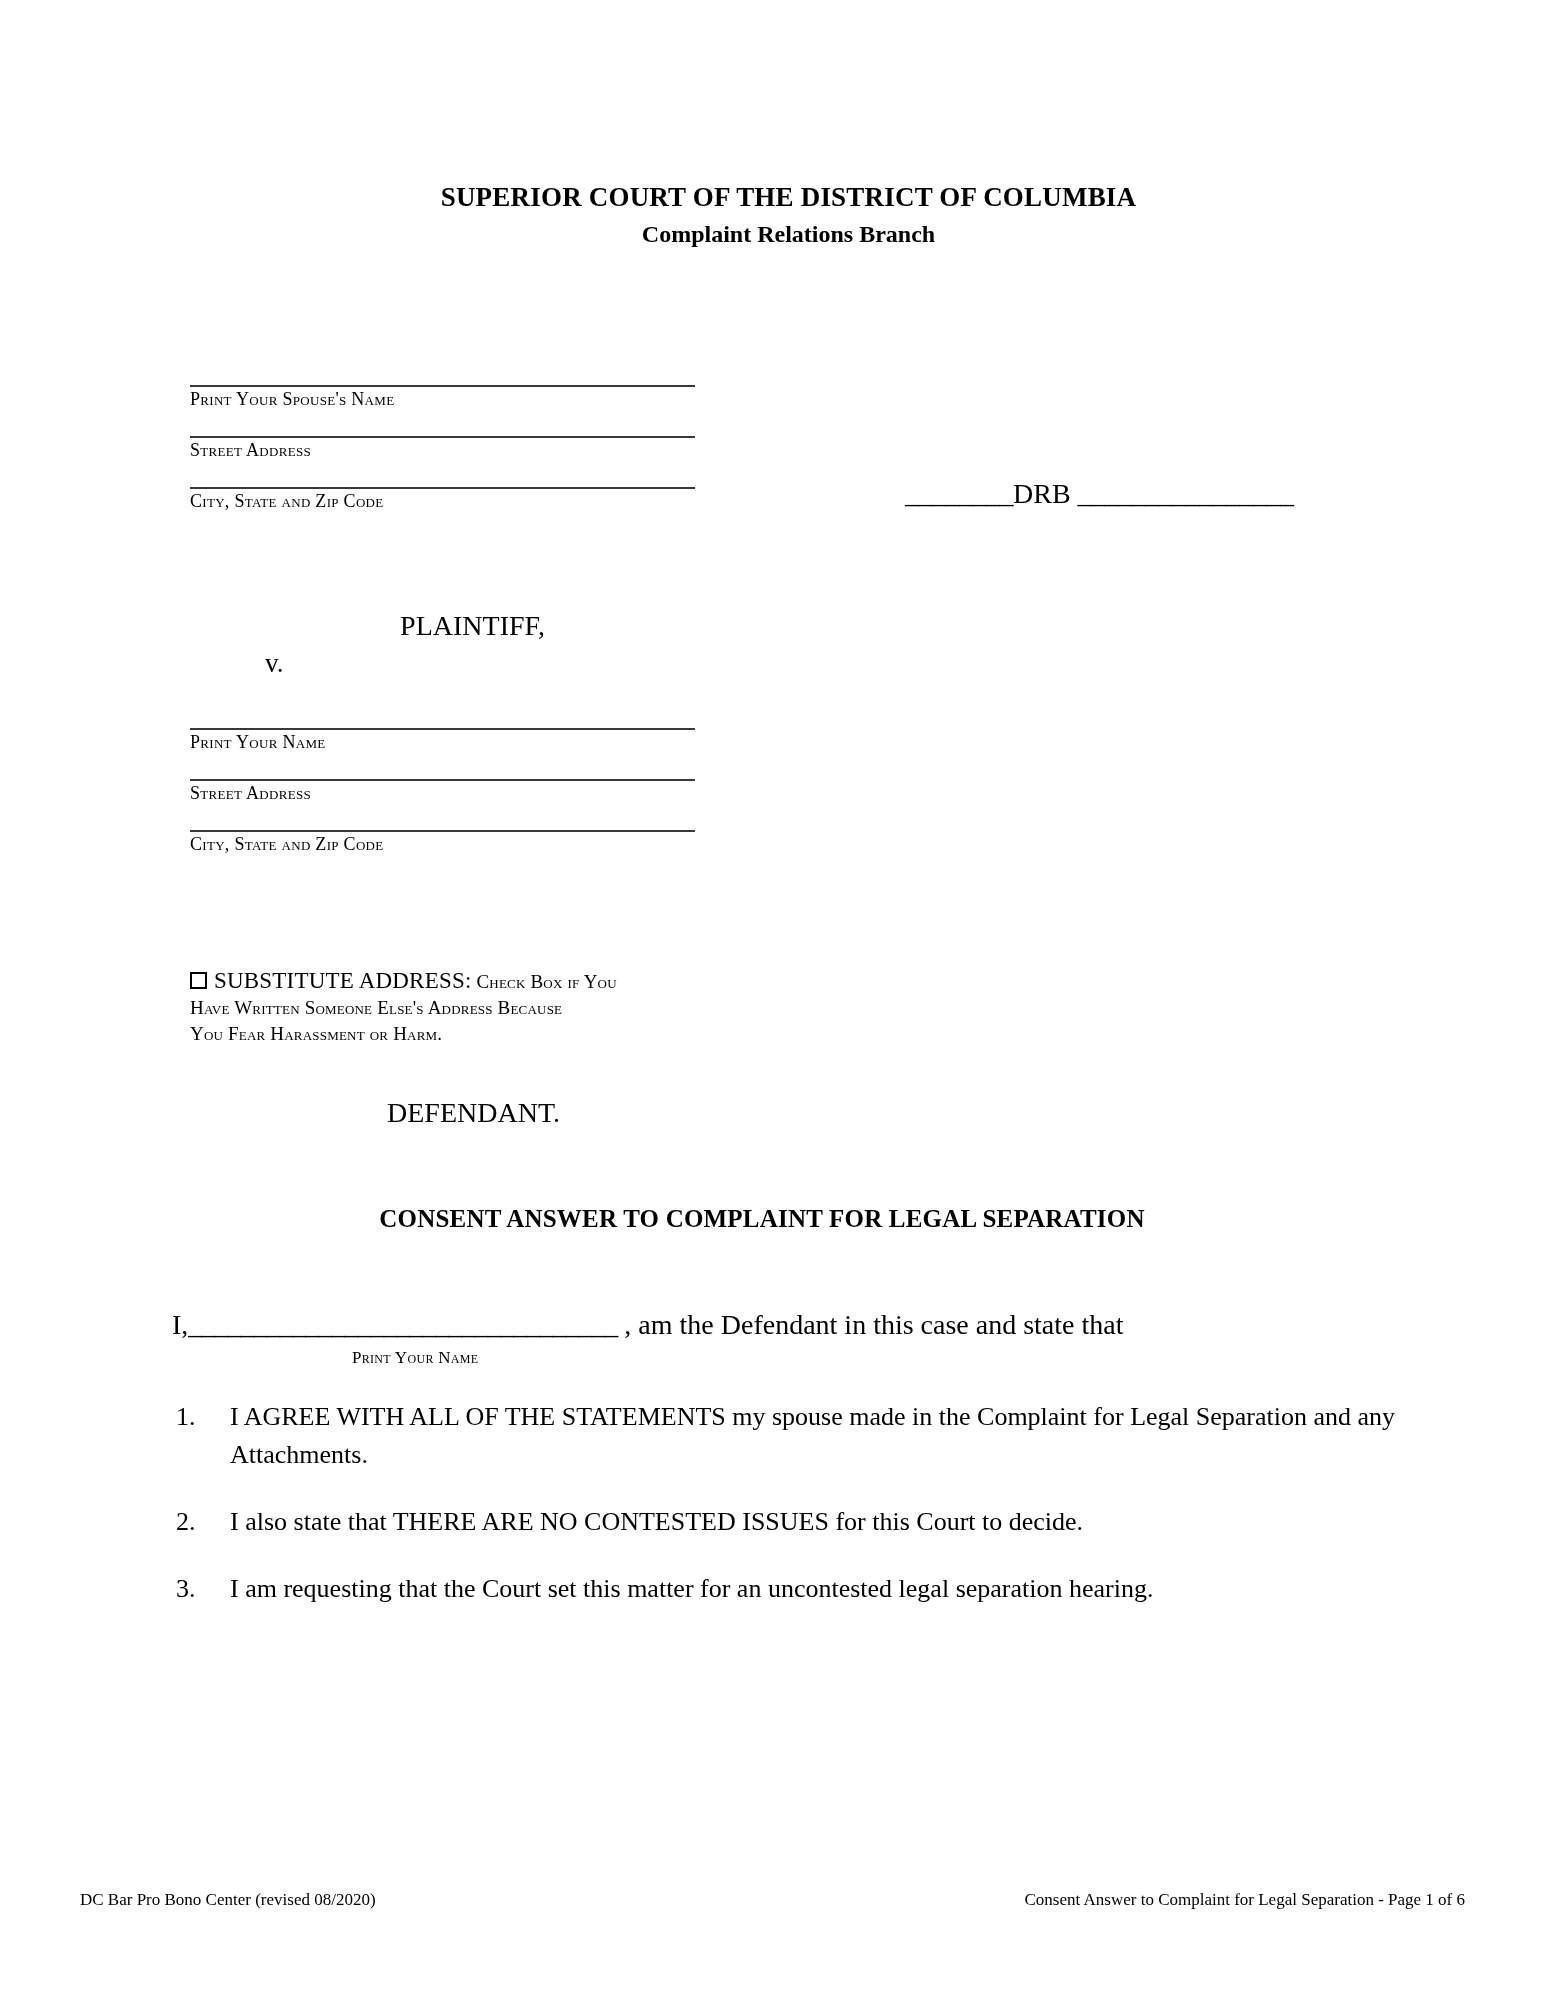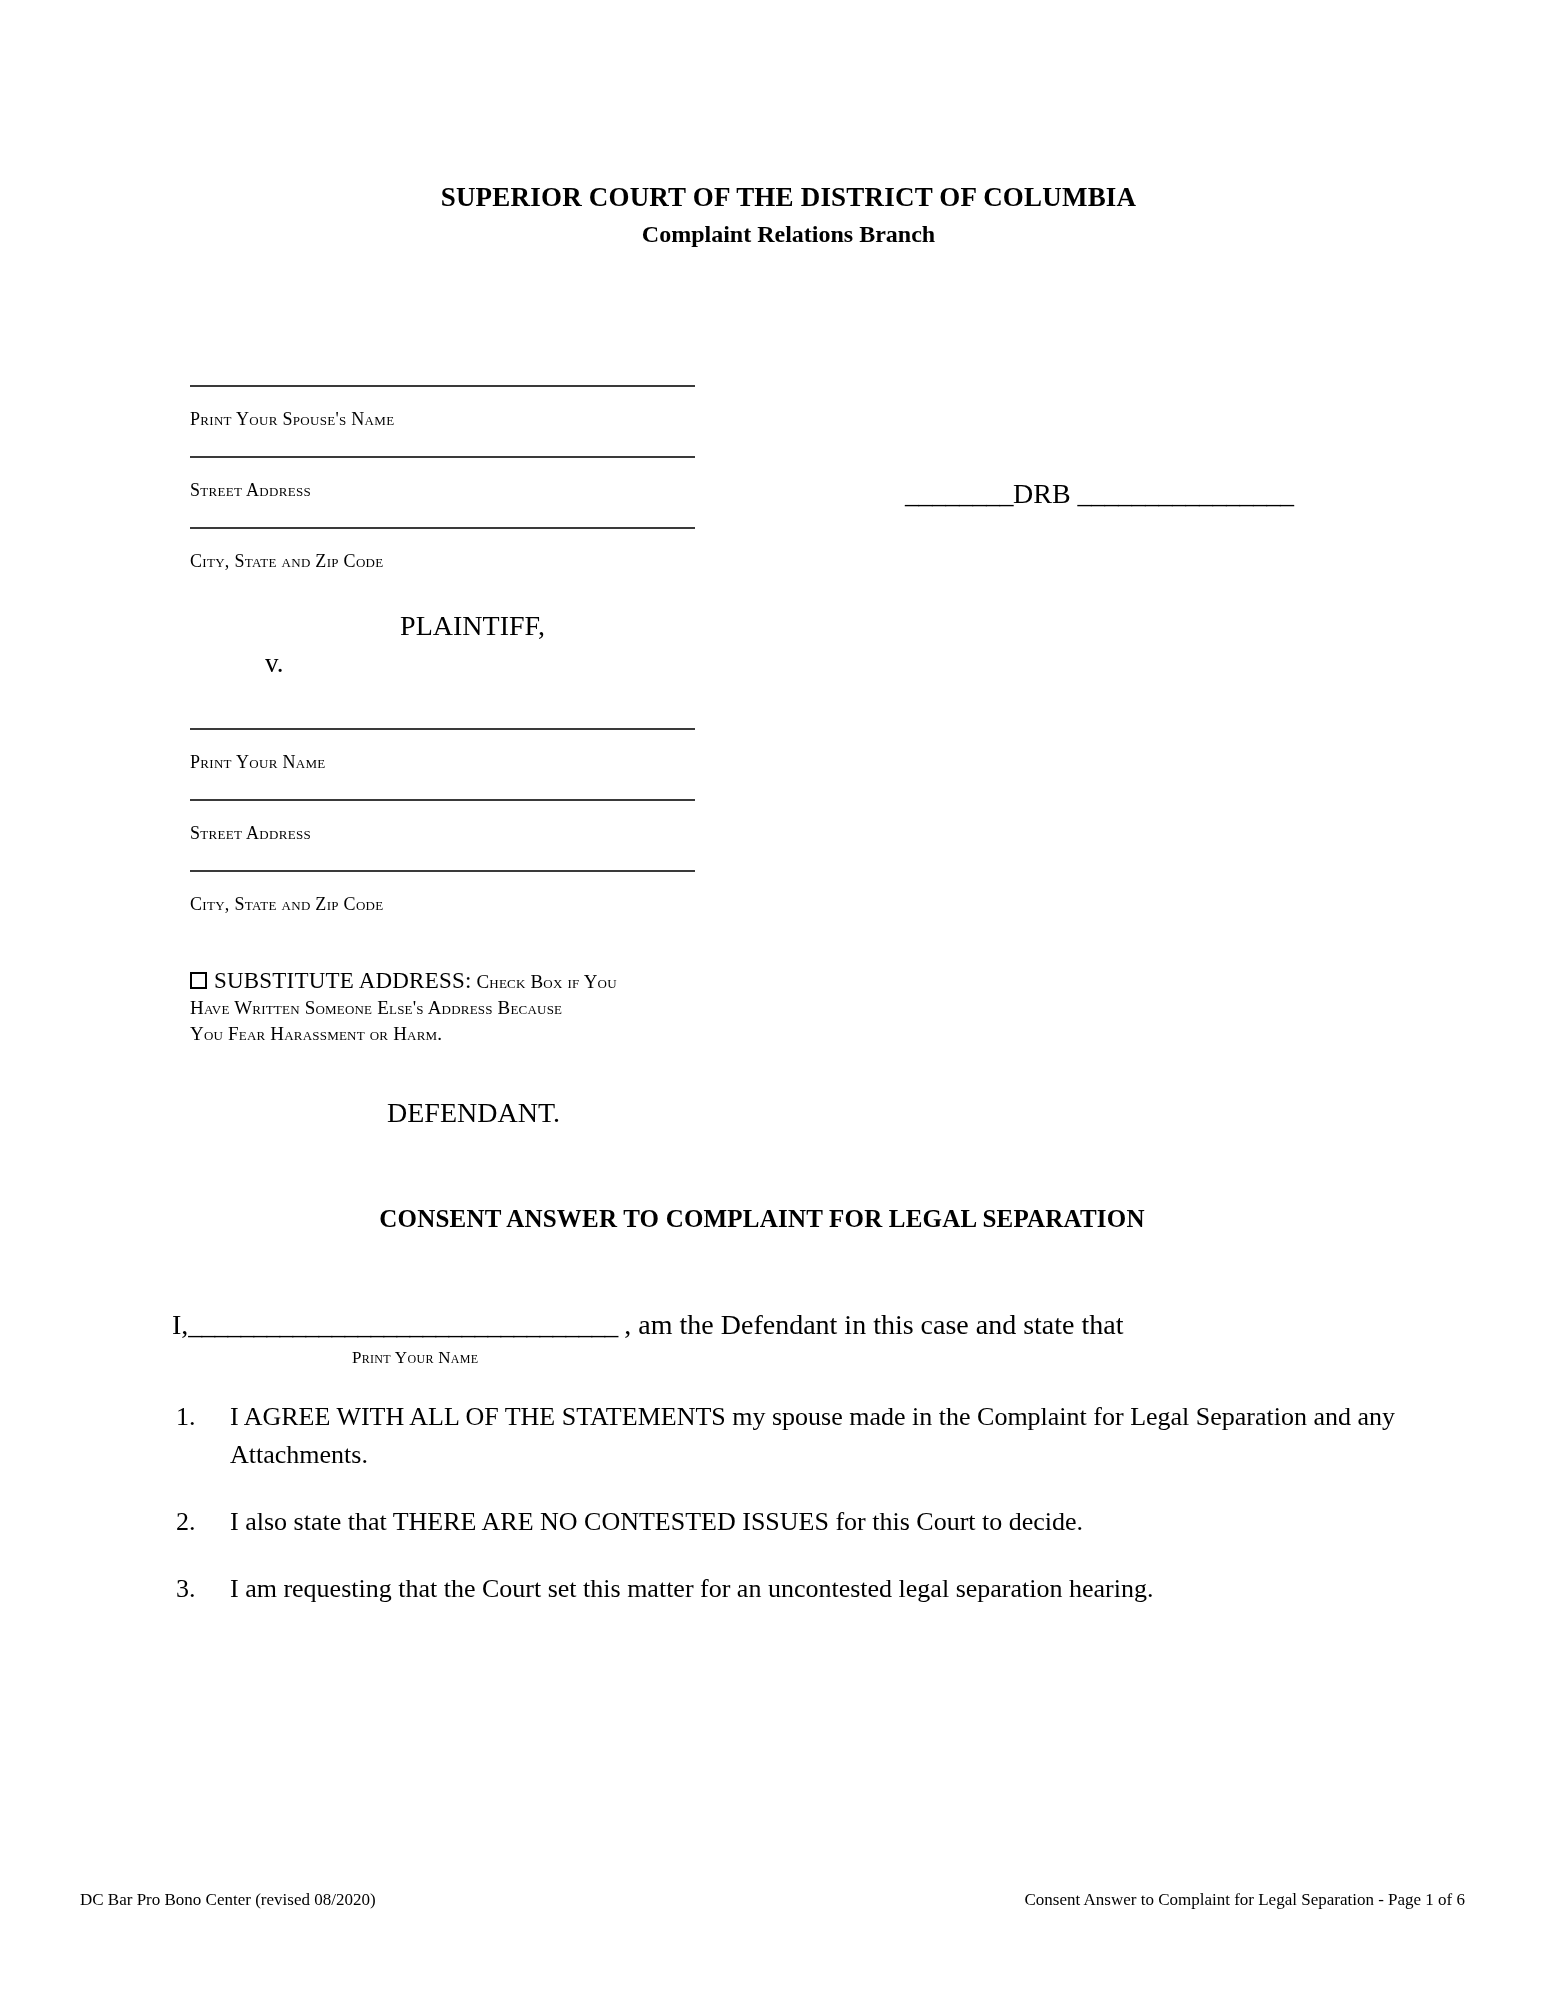--- a/index.html
+++ b/index.html
@@ -57,21 +57,21 @@
     margin-bottom: 25px;
   }
   .field-rule {
     border-bottom: 2px solid #3a3a3a;
     height: 0;
     width: 100%;
   }
   .field-label {
     font-size: 18px;
     line-height: 24px;
-    padding-top: 20px;
+    padding-top: 0;
     font-variant: small-caps;
     letter-spacing: 0.3px;
     white-space: nowrap;
   }
 
   .plaintiff-row {
     position: absolute;
     left: 190px;
     top: 610px;
     width: 505px;

